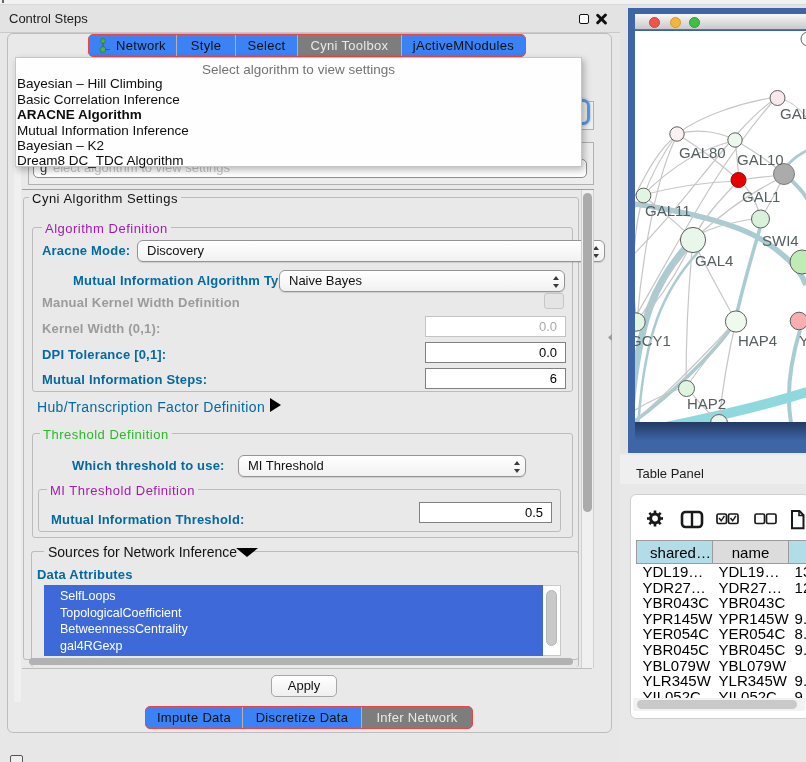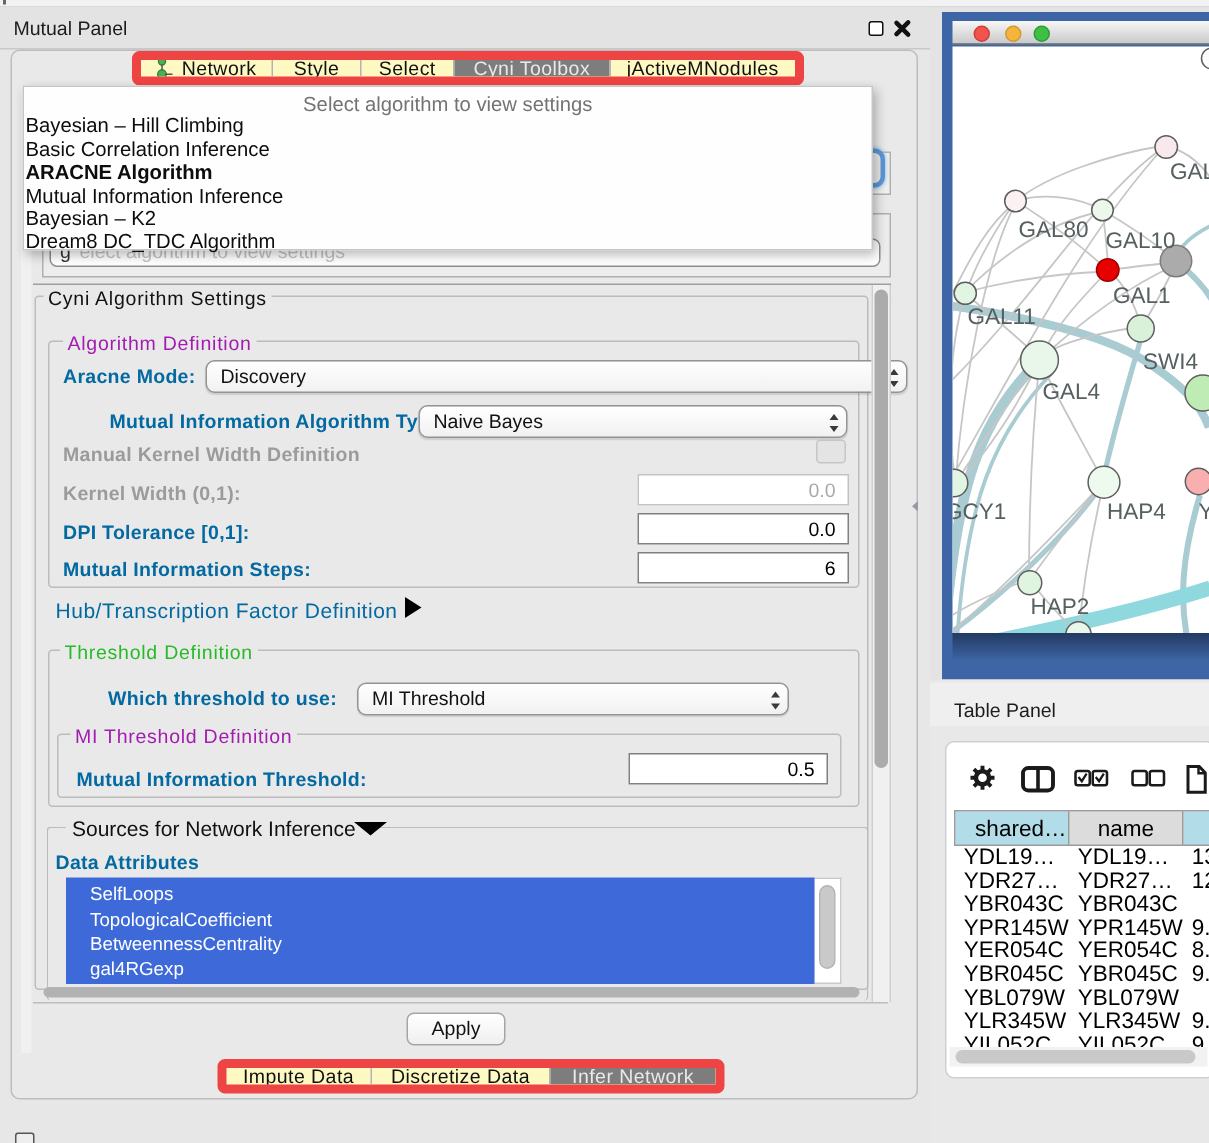--- a/index.html
+++ b/index.html
@@ -11,21 +11,21 @@
 #dock { left:0; top:5px; width:620px; height:757px; background:#e7e7e7; }
 #titlebar { left:0; top:0; width:620px; height:28px; background:#e3e3e3; border-bottom:1px solid #c9c9c9; }
 #titlebar .t { position:absolute; left:9px; top:6px; font-size:13px; color:#1c1c1c; }
 #minico { left:579px; top:9px; width:10px; height:10px; border:1.6px solid #111; border-radius:2px; background:#fff; }
 #closeico { left:595px; top:8px; width:12px; height:12px; }
 #closeico span { position:absolute; left:5px; top:-1px; width:3.4px; height:14px; background:#111; border-radius:1.6px; }
 #closeico .a { transform:rotate(45deg); }
 #closeico .b { transform:rotate(-45deg); }
 #cpanel { left:7px; top:28px; width:605px; height:700px; background:#e9e9e9; border:1px solid #bdbdbd; border-radius:6px; }
 
-.seg { position:absolute; display:flex; height:23px; border:6px solid #ef4444; border-radius:5px; overflow:hidden; background:#fef9c3; font-size:13px; }
+.seg { position:absolute; display:flex; height:23px; border:1px solid #ef4444; border-radius:5px; overflow:hidden; background:#3b82f6; font-size:13px; }
 .seg div { display:flex; align-items:center; justify-content:center; border-right:1px solid #b3b3b3; color:#111; white-space:nowrap; letter-spacing:0.3px; }
 .seg div:last-child { border-right:none; }
 .seg .sel { background:#7d7d7d; color:#e9e9e9; }
 #toptabs { left:88px; top:29px; }
 #bottabs { left:145px; top:701px; }
 
 .grp { position:absolute; border:1px solid #bcbcbc; border-radius:3px; }
 .gtitle { position:absolute; top:-7px; font-size:13px; background:#e9e9e9; padding:0 3px; white-space:nowrap; letter-spacing:0.5px; }
 .lblue { color:#a21caf; }
 .lgreen { color:#26bb26; }
@@ -58,21 +58,21 @@
 #dt tr th:first-child { text-indent:12px; }
 #dt td { height:15.6px; line-height:15.6px; padding:0 0 0 6px; white-space:nowrap; overflow:hidden; }
 </style>
 </head>
 <body>
 <div class="abs" style="left:0; top:0; width:806px; height:5px; background:#f2f2f2; border-bottom:1px solid #d8d8d8;">
     <span style="position:absolute; left:2px; top:0; width:2px; height:3px; background:#666;"></span>
   </div>
 <div class="abs" id="dock">
   <div class="abs" id="titlebar">
-    <span class="t">Mutual Panel</span>
+    <span class="t">Control Steps</span>
     <div class="abs" id="minico"></div>
     <div class="abs" id="closeico">
         <span class="a"></span>
         <span class="b"></span>
       </div>
   </div>
   <div class="abs" id="cpanel"></div>
   <div class="abs" style="left:14px; top:52px; width:7px; height:645px; background:#f0f0f0;"></div>
 
   <div class="seg" id="toptabs">

